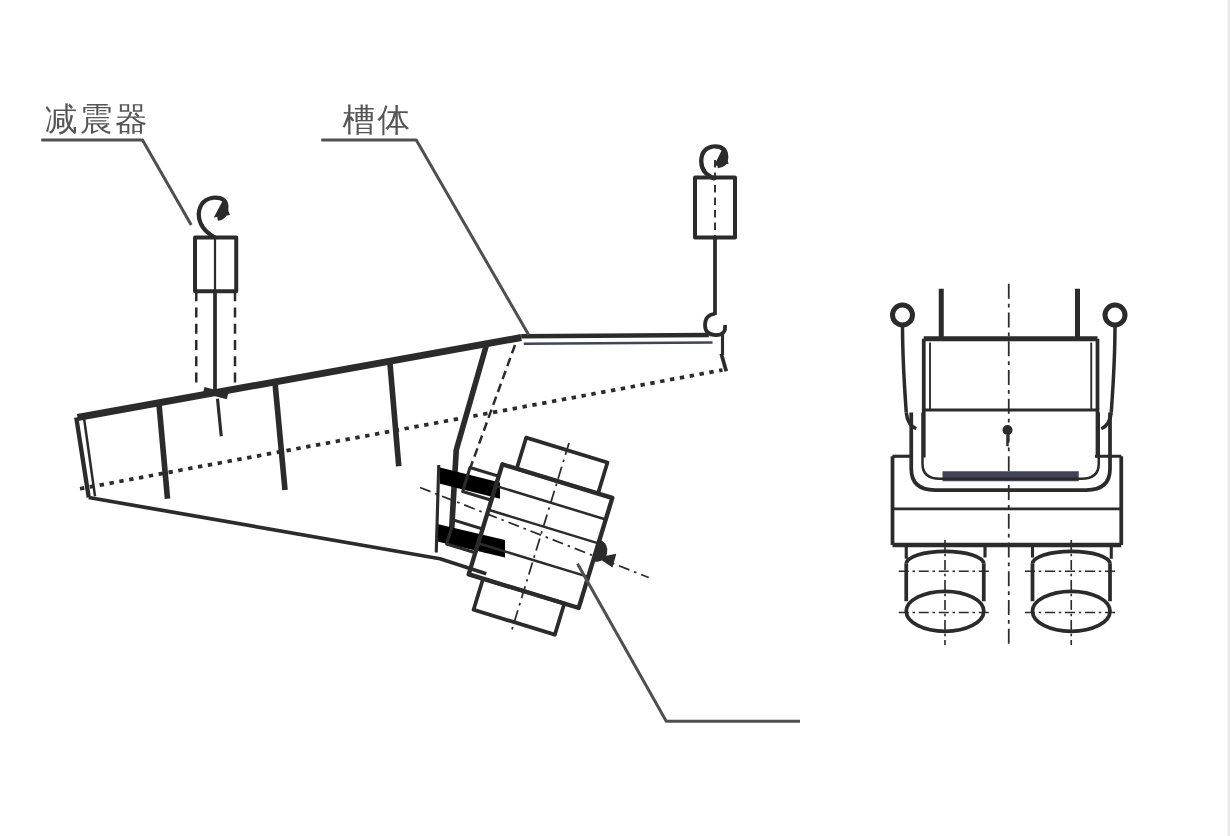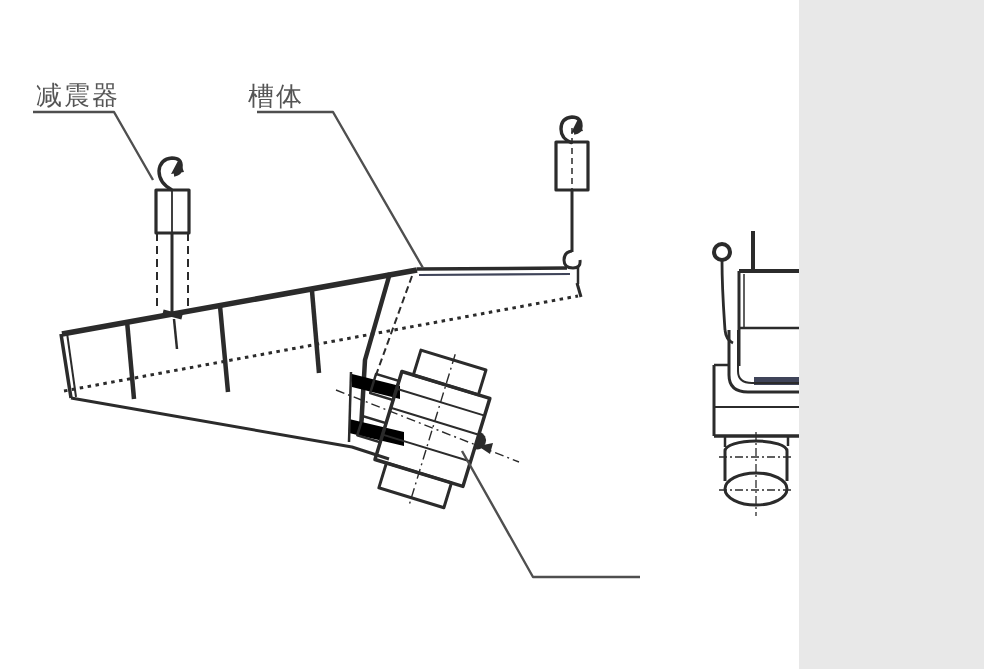--- a/index.html
+++ b/index.html
@@ -5,21 +5,21 @@
   :root{
     --ink:#2b2b2b;
     --accent-slate:#3f4459;
     --label-text:#555555;
     --leader-line:#4f4f4f;
     --background:#ffffff;
   }
   html,body{margin:0;padding:0;background:#e8e8e8;}
   #stage{
     position:relative;
-    width:799px;height:669px;
+    width:982px;height:669px;
     background:var(--background);
     overflow:hidden;
     font-family:"Liberation Sans", sans-serif;
   }
   #drawing{position:absolute;left:0;top:0;}
   #drawing path,#drawing line,#drawing rect,#drawing circle,
   #drawing ellipse,#drawing polyline{
     fill:none;stroke:var(--ink);stroke-linecap:butt;stroke-linejoin:round;
   }
   #drawing .fillink{fill:var(--ink);stroke:none;}
@@ -177,14 +177,14 @@
     </g>
 
     <g>
       <polyline class="leader" points="33,112 114,112 153,180" stroke-width="2.4"></polyline>
       <polyline class="leader" points="257,112 333,112 423,268" stroke-width="2.4"></polyline>
       <polyline class="leader" points="640,577 533,577 462,451" stroke-width="2.4"></polyline>
     </g>
   </svg>
 
   <div class="label" style="left:36px;top:82px">减震器</div>
-  <div class="label" style="left:248px;top:83px">槽体</div>
+  <div class="label" style="left:274px;top:83px">槽体</div>
 </div>
 
 </body></html>

